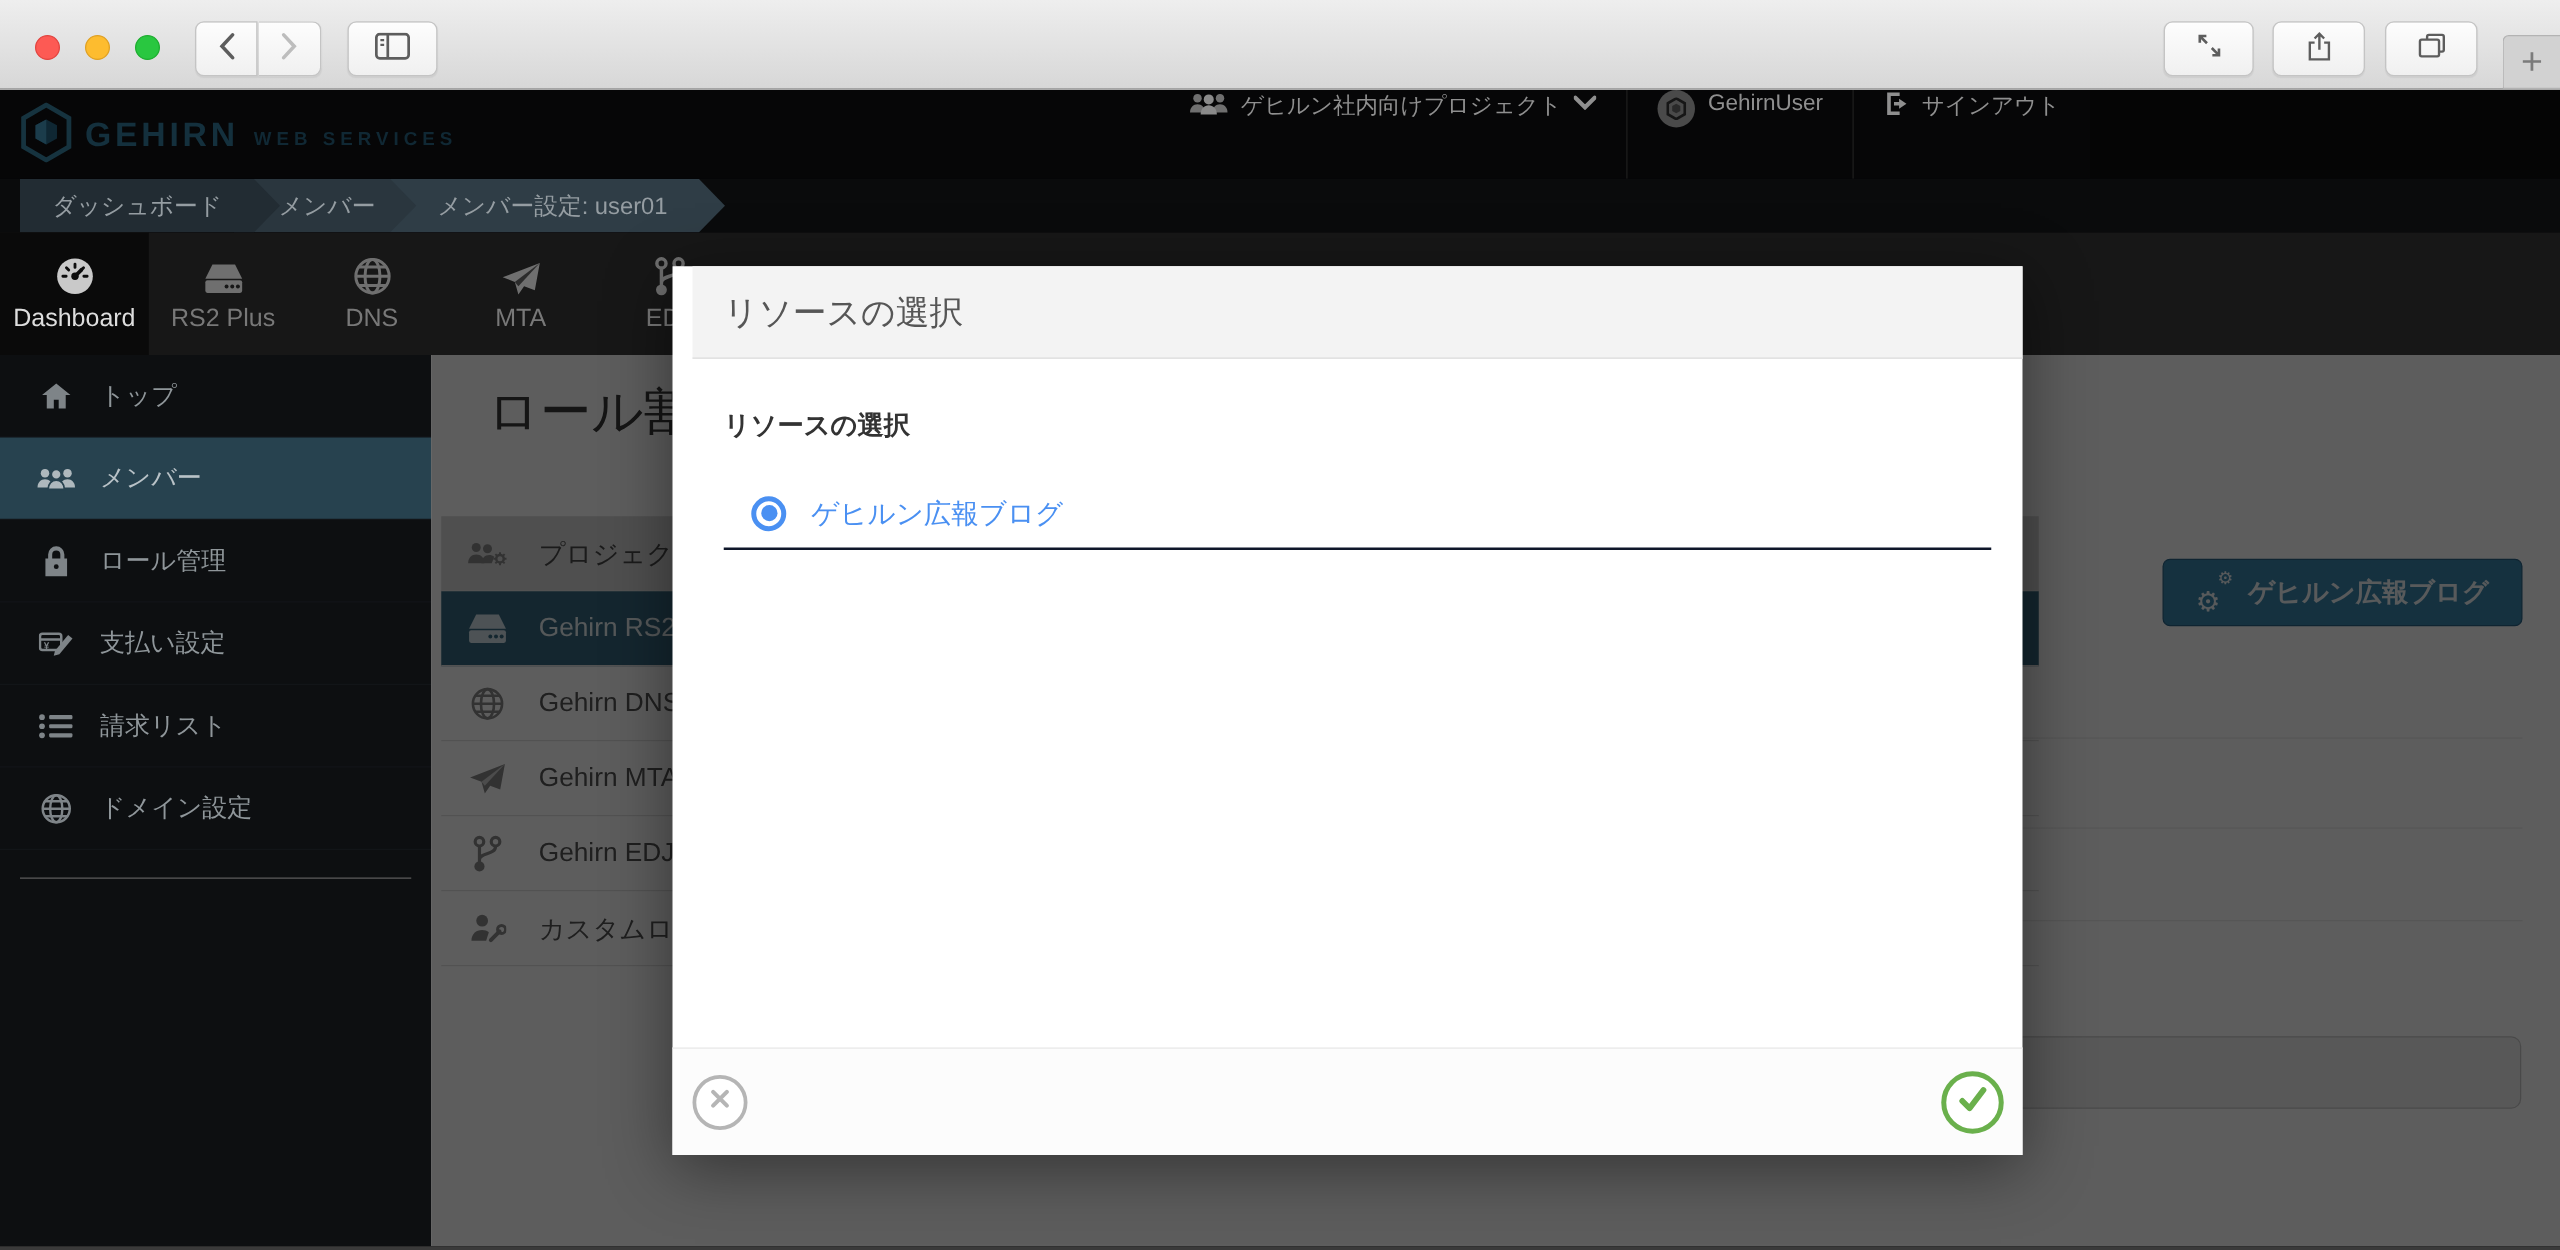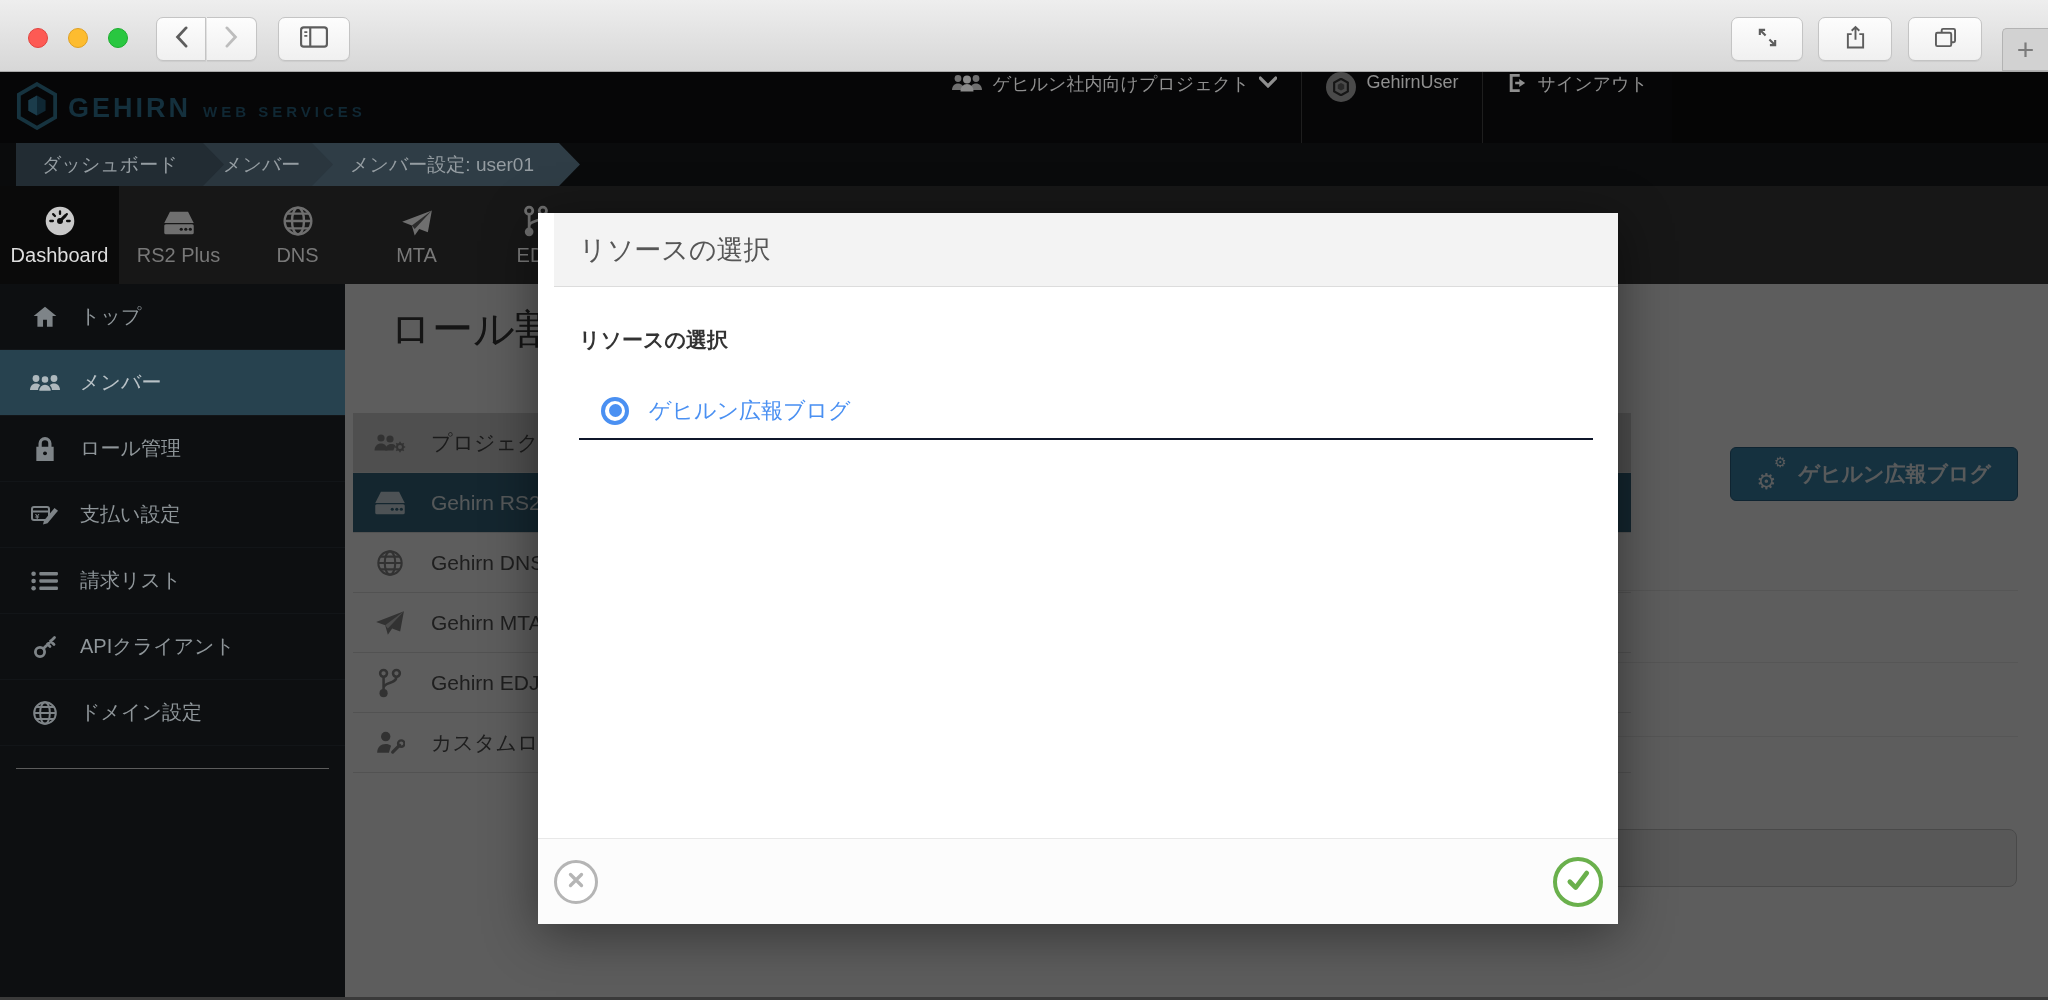--- a/index.html
+++ b/index.html
@@ -360,31 +360,20 @@
             <circle cx="2.5" cy="17" r="2.2"></circle>
             <rect x="8" y="1.4" width="18" height="3.2" rx="1"></rect>
             <rect x="8" y="8.4" width="18" height="3.2" rx="1"></rect>
             <rect x="8" y="15.4" width="18" height="3.2" rx="1"></rect>
           </svg>
       </span>
       <span>請求リスト</span>
     </div>
     <div class="side-item">
       <span class="s-icon">
-        <svg width="26" height="26" viewBox="0 0 26 26">
-            <g fill="none" stroke="currentColor" stroke-width="2.8" stroke-linecap="round">
-              <circle cx="8" cy="18" r="4.6"></circle>
-              <path d="M11.5 14.5 22.5 3.5M18.5 7l3.5 3.5M15.5 10l2.5 2.5"></path>
-            </g>
-          </svg>
-      </span>
-      <span>APIクライアント</span>
-    </div>
-    <div class="side-item">
-      <span class="s-icon">
         <svg width="26" height="26" viewBox="0 0 24 24">
             <g fill="none" stroke="currentColor" stroke-width="1.8">
               <circle cx="12" cy="12" r="10"></circle>
               <ellipse cx="12" cy="12" rx="4.5" ry="10"></ellipse>
               <path d="M2 12h20M3.5 6.5h17M3.5 17.5h17"></path>
             </g>
           </svg>
       </span>
       <span>ドメイン設定</span>
     </div>

